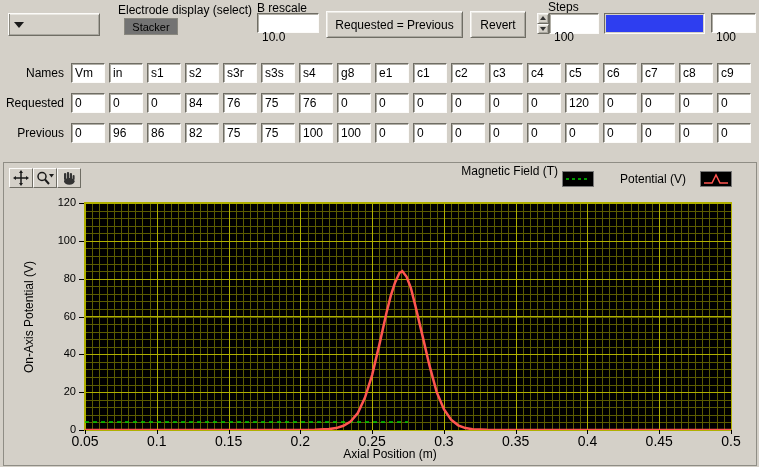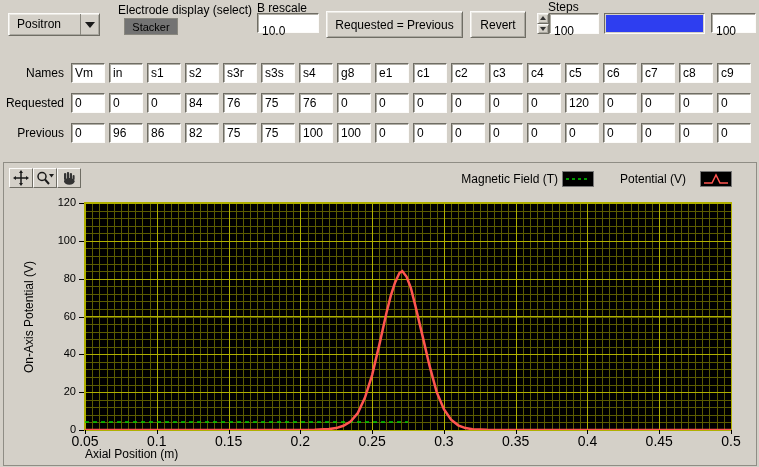--- a/index.html
+++ b/index.html
@@ -7,21 +7,21 @@
   #app{position:relative;width:759px;height:467px;background:#d4d0c8;overflow:hidden;}
   .lbl{position:absolute;font-size:12px;white-space:nowrap;}
   .raised{background:#d4d0c8;border:1px solid;border-color:#fcfbf9 #6f6d64 #6f6d64 #fcfbf9;
           box-shadow:inset 1px 1px 0 #e9e7e1, inset -1px -1px 0 #a9a79f;}
   .btn{position:absolute;box-sizing:border-box;background:#d4d0c8;border:1px solid;
        border-color:#fcfbf9 #6f6d64 #6f6d64 #fcfbf9;
        box-shadow:inset 1px 1px 0 #e9e7e1, inset -1px -1px 0 #a9a79f;
        font-size:12px;font-family:inherit;color:#000;cursor:default;padding:0;}
   .input{position:absolute;box-sizing:border-box;height:20px;background:#fff;border:1px solid;
          border-color:#6f6d64 #fcfbf9 #fcfbf9 #6f6d64;box-shadow:inset 1px 1px 0 #b0aea6;
-         font-size:12px;padding:10px 0 0 4px;}
+         font-size:12px;padding:16px 0 0 4px;}
   .ring{position:absolute;left:8px;top:13px;width:92px;height:23px;display:flex;box-sizing:border-box;}
   .ring-label{flex:1;padding:3px 0 0 8px;font-size:12px;}
   .ring-arrow-box{width:18px;border-left:1px solid #8a887f;display:flex;align-items:center;justify-content:center;}
   .tri-down{width:0;height:0;border-left:5px solid transparent;border-right:5px solid transparent;border-top:6px solid #1a1a1a;}
   .flatbtn{position:absolute;box-sizing:border-box;background:#737373;border:1px solid #8a887f;
            font-size:11px;font-family:inherit;padding:0;cursor:default;}
   .spinner{position:absolute;left:537px;top:13px;display:flex;height:21px;}
   .spin-btns{display:flex;flex-direction:column;width:12px;}
   .spin-btn{flex:1;box-sizing:border-box;display:flex;align-items:center;justify-content:center;}
   .tri-up-s{width:0;height:0;border-left:3px solid transparent;border-right:3px solid transparent;border-bottom:4px solid #333;}
@@ -43,29 +43,28 @@
               display:flex;align-items:center;justify-content:center;box-sizing:content-box;}
   #plot-area{position:absolute;left:84px;top:202px;width:646px;height:227px;border:1px solid #9a9a00;}
   #plot-svg{position:absolute;left:0;top:0;}
   .y-tick-label{position:absolute;left:44px;width:32px;text-align:right;font-size:11px;}
   .tick-mark-h{position:absolute;left:79px;width:5px;height:1px;background:#000;}
   .x-tick-label{position:absolute;top:433px;width:40px;text-align:center;font-size:14px;}
   .tick-mark-v{position:absolute;top:430px;width:1px;height:4px;background:#000;}
   .axis-label-y{position:absolute;left:22px;top:242px;height:150px;width:14px;
                 writing-mode:vertical-rl;transform:rotate(180deg);font-size:12px;
                 display:flex;align-items:center;justify-content:center;white-space:nowrap;}
-  .axis-label-x{position:absolute;left:85px;top:447px;width:646px;font-size:12px;}
+  .axis-label-x{position:absolute;left:67px;top:447px;width:646px;text-align:center;font-size:12px;}
 </style>
 </head>
 <body>
 
 <div id="app">
 
   <div class="ring raised">
-    <span class="ring-label">Positron</span>
     <span class="ring-arrow-box">
         <span class="tri-down"></span>
       </span>
   </div>
 
   <div class="lbl" style="left:118px;top:3px">Electrode display (select)</div>
   <button class="flatbtn" style="left:124px;top:18px;width:54px;height:17px">Stacker</button>
 
   <div class="lbl" style="left:257px;top:1px">B rescale</div>
   <div class="input" style="left:257px;top:13px;width:62px">10.0</div>
@@ -173,21 +172,21 @@
   <div class="tool-btn" style="left:57px;top:168px">
     <svg width="18" height="16" viewBox="0 0 18 16" fill="#333">
       <rect x="4" y="3" width="2.2" height="7" rx="1"></rect>
       <rect x="6.9" y="2" width="2.2" height="8" rx="1"></rect>
       <rect x="9.8" y="3" width="2.2" height="7" rx="1"></rect>
       <rect x="12.6" y="5" width="2" height="5" rx="1"></rect>
       <ellipse cx="9.3" cy="11.3" rx="5.3" ry="3.4"></ellipse>
     </svg>
   </div>
 
-  <div class="legend-label" style="left:460px;top:172px;width:98px">Magnetic Field (T)</div>
+  <div class="legend-label" style="left:460px;top:164px;width:98px">Magnetic Field (T)</div>
   <div class="legend-box" style="left:562px;top:171px">
     <svg width="28" height="12" viewBox="0 0 28 12">
       <line x1="2" y1="6" x2="26" y2="6" stroke-width="1.5" stroke-dasharray="3,3" stroke="#00cc00"></line>
     </svg>
   </div>
   <div class="legend-label" style="left:600px;top:172px;width:86px">Potential (V)</div>
   <div class="legend-box" style="left:700px;top:171px">
     <svg width="28" height="12" viewBox="0 0 28 12">
       <polyline points="2,10 10,10 14,2 18,10 26,10" fill="none" stroke-width="1.5" stroke="#ff5550"></polyline>
     </svg>

